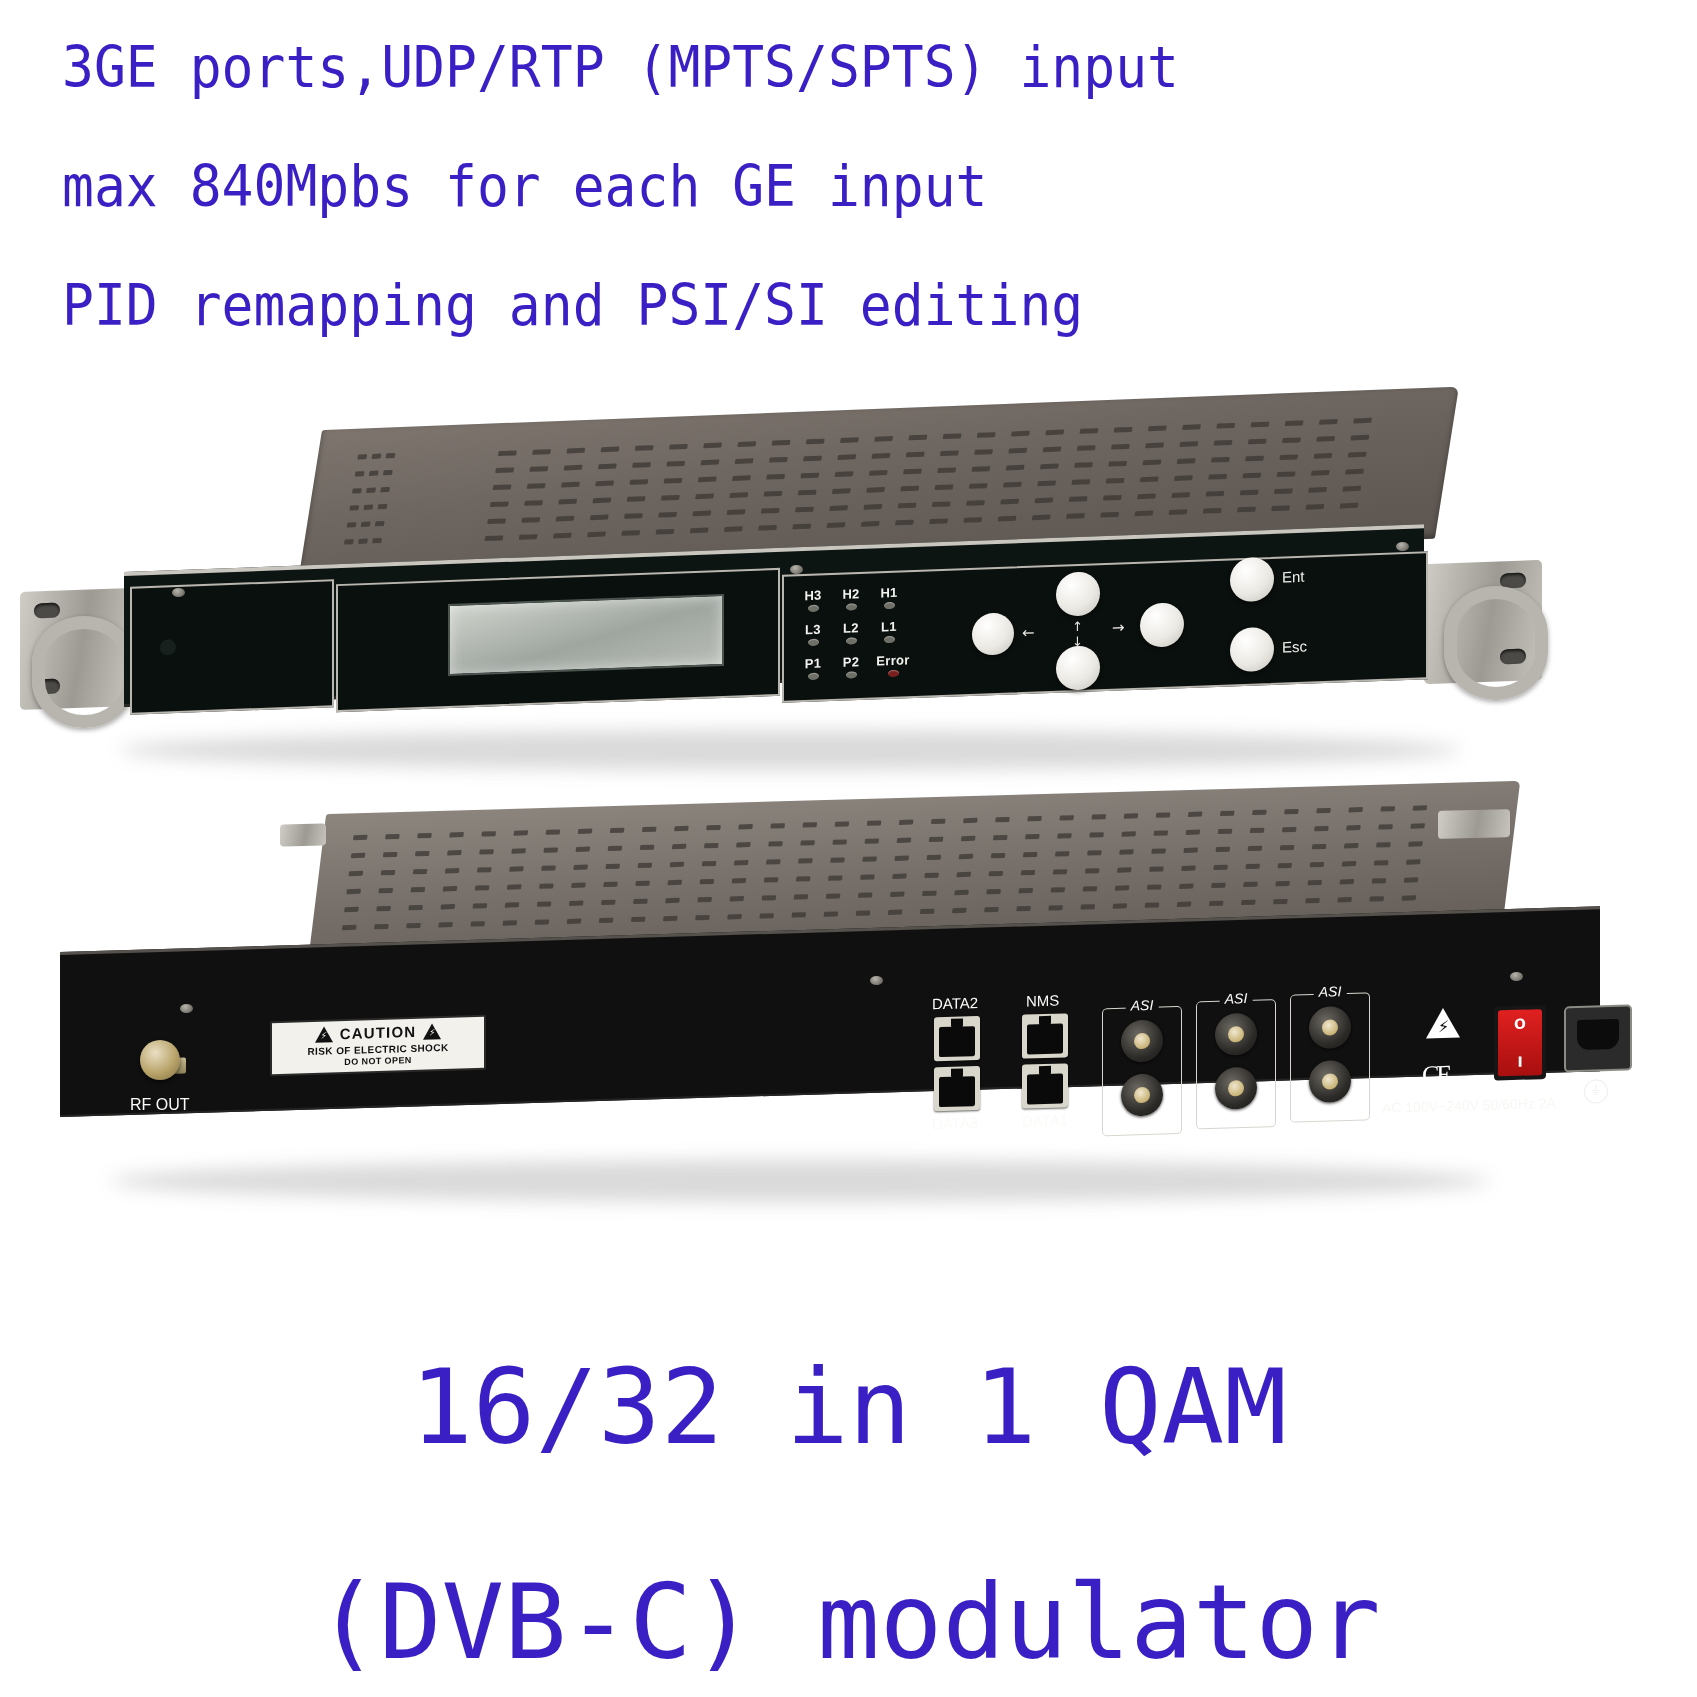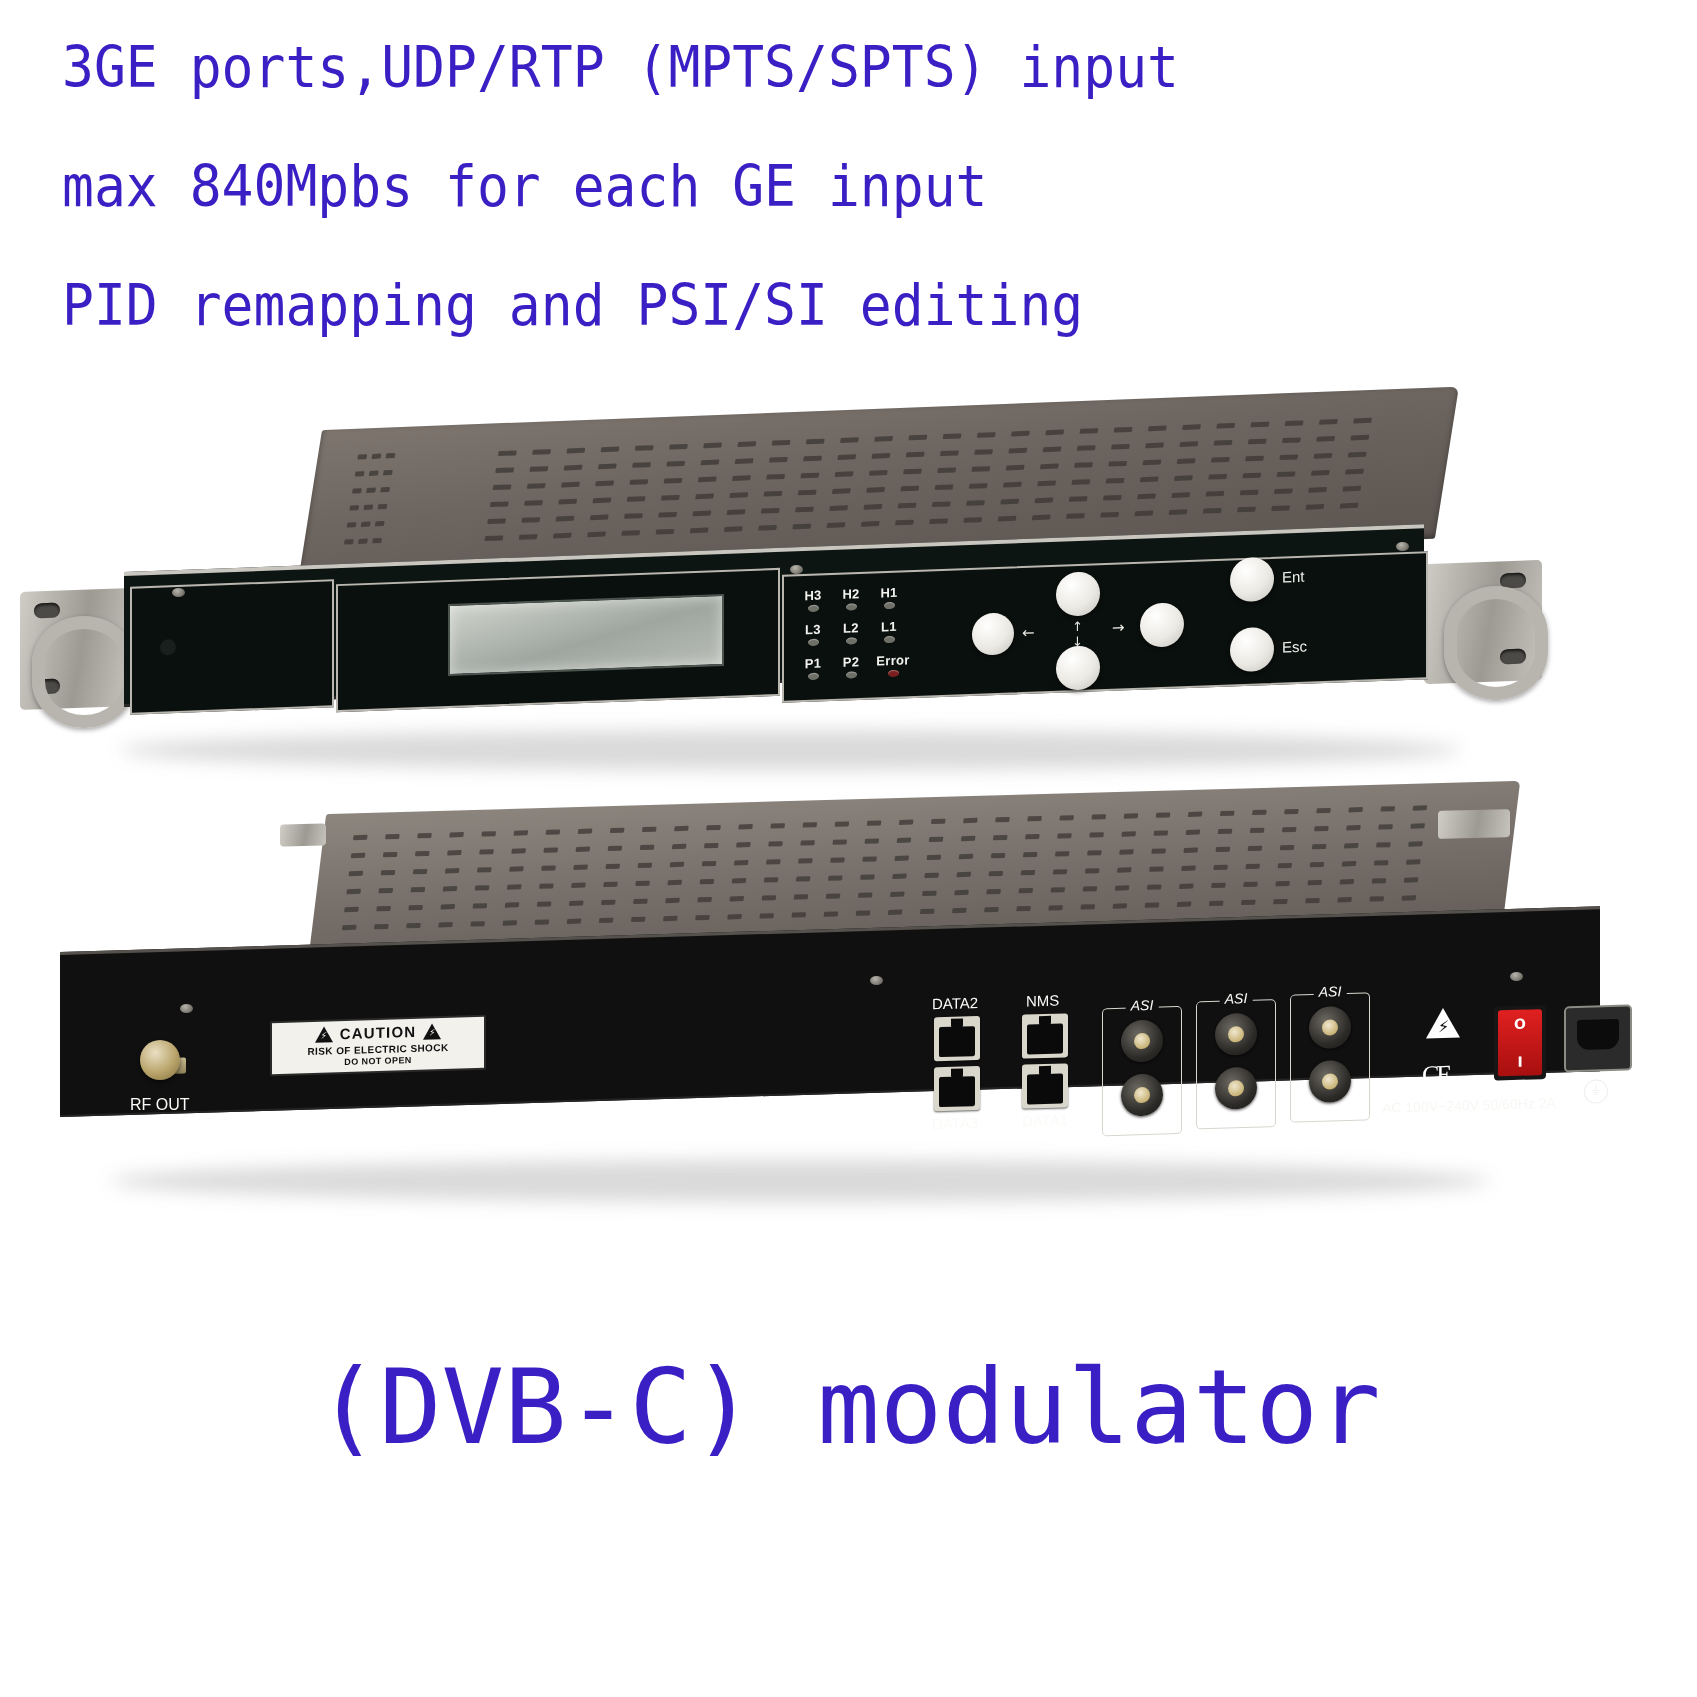--- a/index.html
+++ b/index.html
@@ -710,14 +710,15 @@
 
     <div class="ac-lbl" style="left:-16px;top:110px;">AC 100V~240V 50/60Hz 2A</div>
   </div>
 
   <div class="screw" style="left:810px;top:176px;"></div>
   <div class="screw" style="left:1450px;top:172px;"></div>
   <div class="screw" style="left:120px;top:204px;"></div>
 </div>
 
 <div class="copy-bottom">
+  <div class="copy-big">16/32 in 1 QAM</div>
   <div class="copy-big">(DVB-C) modulator</div>
 </div>
 
 </body></html>

